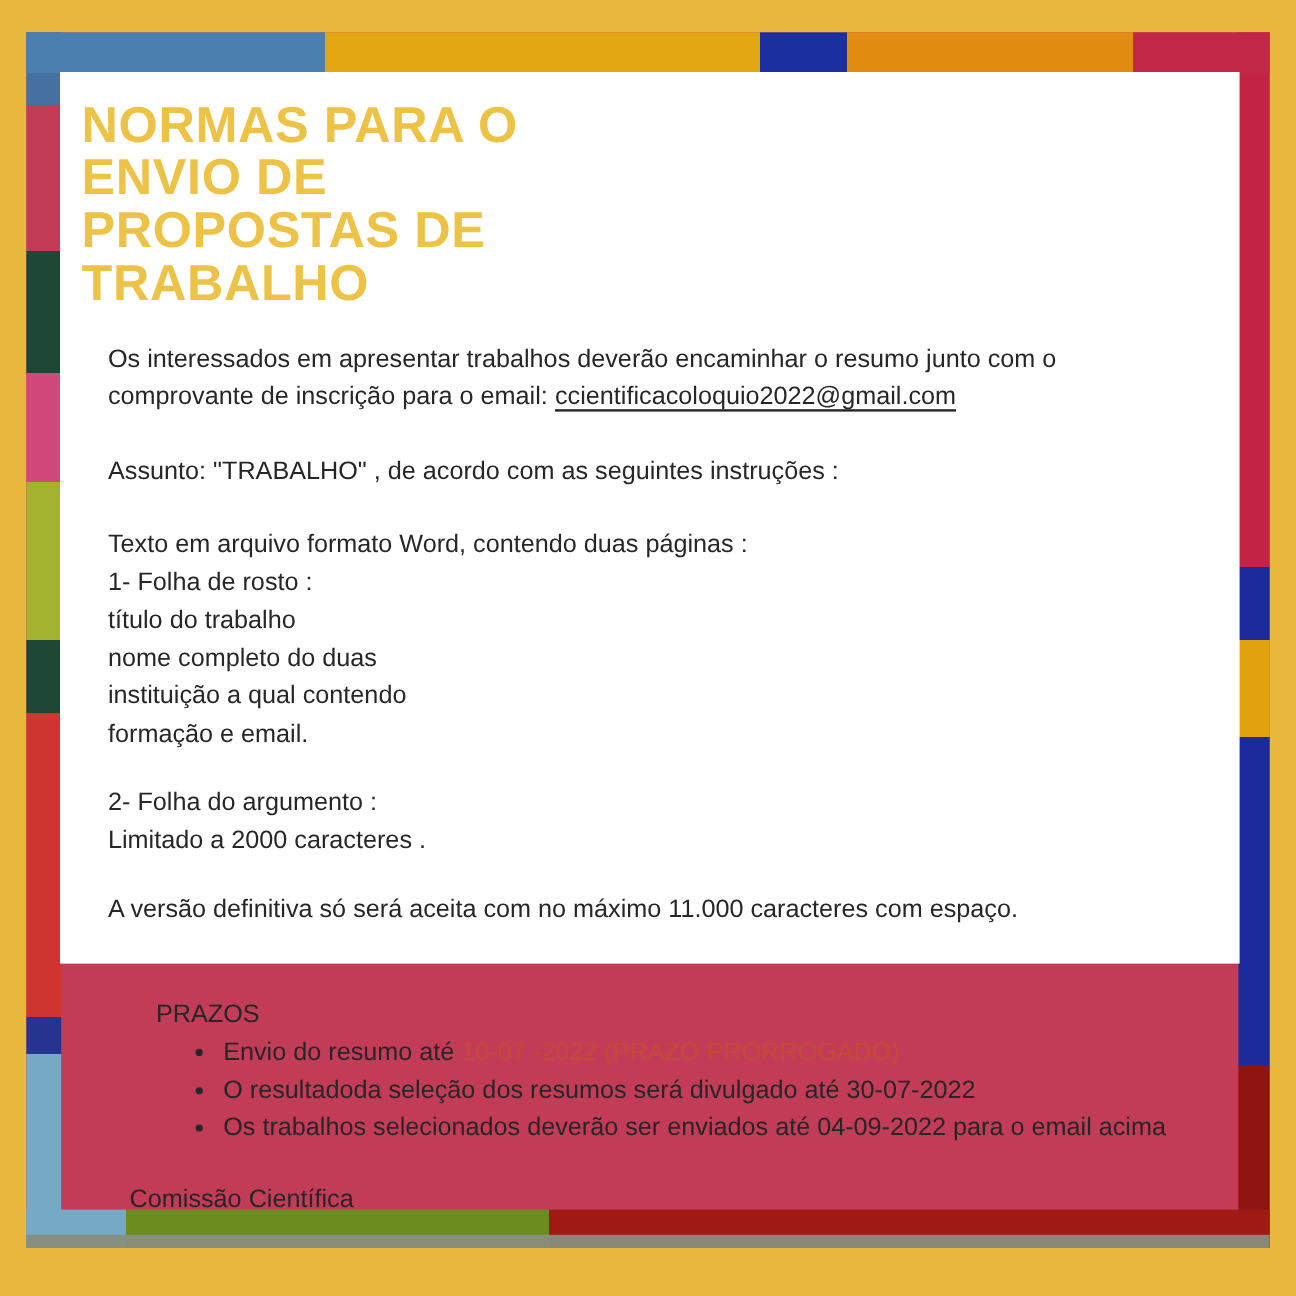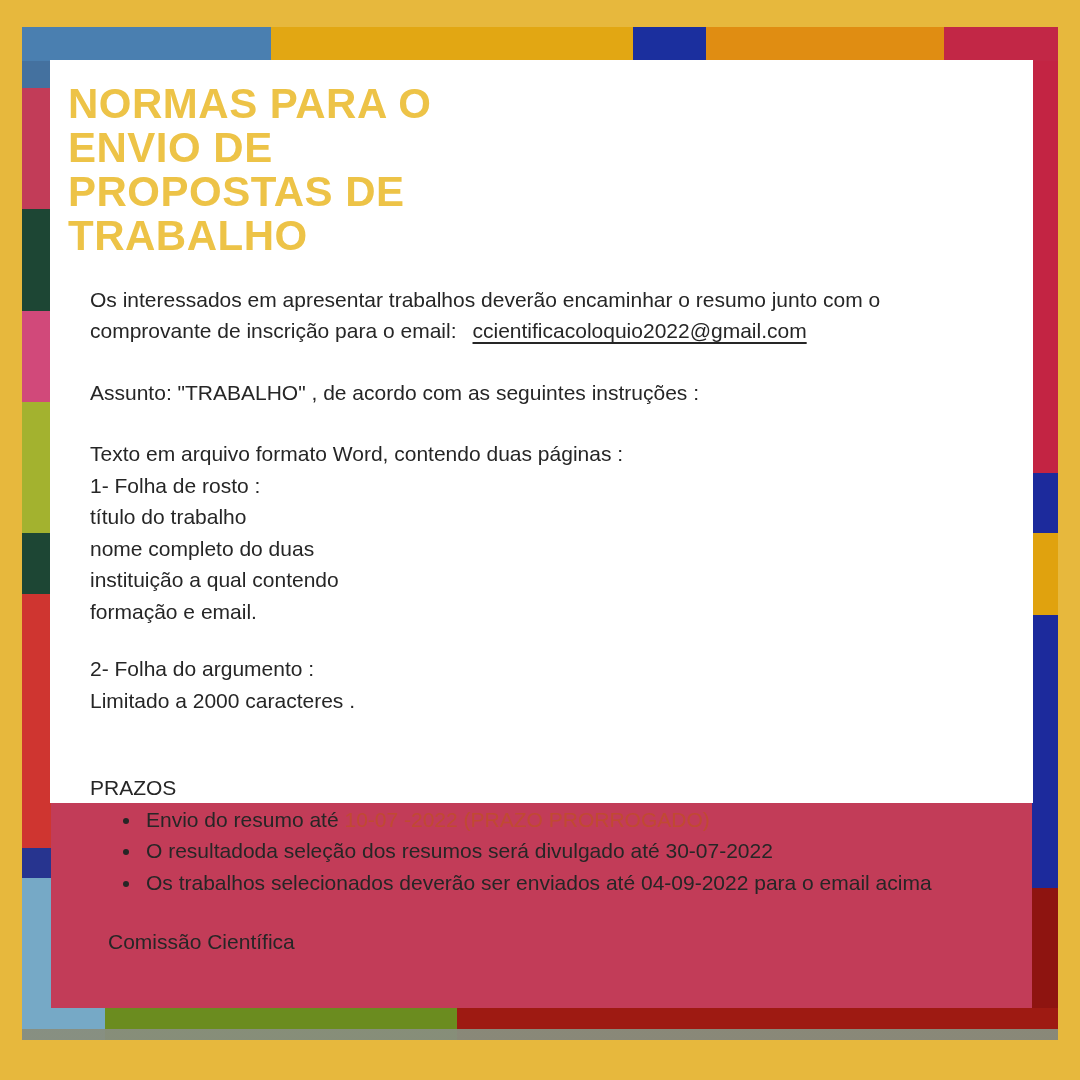--- a/index.html
+++ b/index.html
@@ -61,23 +61,23 @@
     font-size: 21px;
     line-height: 1.5;
     max-width: 905px;
   }
   .para { margin: 0 0 30px 0; }
   .para-tight { margin: 0 0 26px 0; }
   .email-link {
     text-decoration: underline;
     text-underline-offset: 4px;
     color: #262626;
-    margin-left: 16px;
+    margin-left: 6px;
   }
-  .deadline-block { margin-top: 56px; }
+  .deadline-block { margin-top: 56px; margin-left: 40px; }
   .deadline-heading { margin: 0; }
   ul.deadline-list {
     margin: 0 0 28px 0;
     padding-left: 52px;
   }
   ul.deadline-list li { padding-left: 4px; }
   .highlight { color: #C04A32; text-align: right; }
   .signature { margin: 18px; }
 </style>
 </head>
@@ -106,20 +106,21 @@
         <div>nome completo do duas</div>
         <div>instituição a qual contendo</div>
         <div>formação e email.</div>
       </div>
 
       <div class="para-tight">
         <div>2- Folha do argumento :</div>
         <div>Limitado a 2000 caracteres .</div>
       </div>
 
+      <p class="para">A versão definitiva só será aceita com no máximo 11.000 caracteres com espaço.</p>
 
       <div class="deadline-block">
         <p class="deadline-heading">PRAZOS</p>
         <ul class="deadline-list">
           <li><span>Envio do resumo até  </span><span class="highlight">10-07 -2022 (PRAZO PRORROGADO)</span></li>
           <li><span>O resultadoda seleção dos resumos será divulgado até 30-07-2022</span><span class="highlight"></span></li>
           <li><span>Os trabalhos selecionados deverão ser enviados até 04-09-2022 para o email acima</span><span class="highlight"></span></li>
         </ul>
       </div>
 

